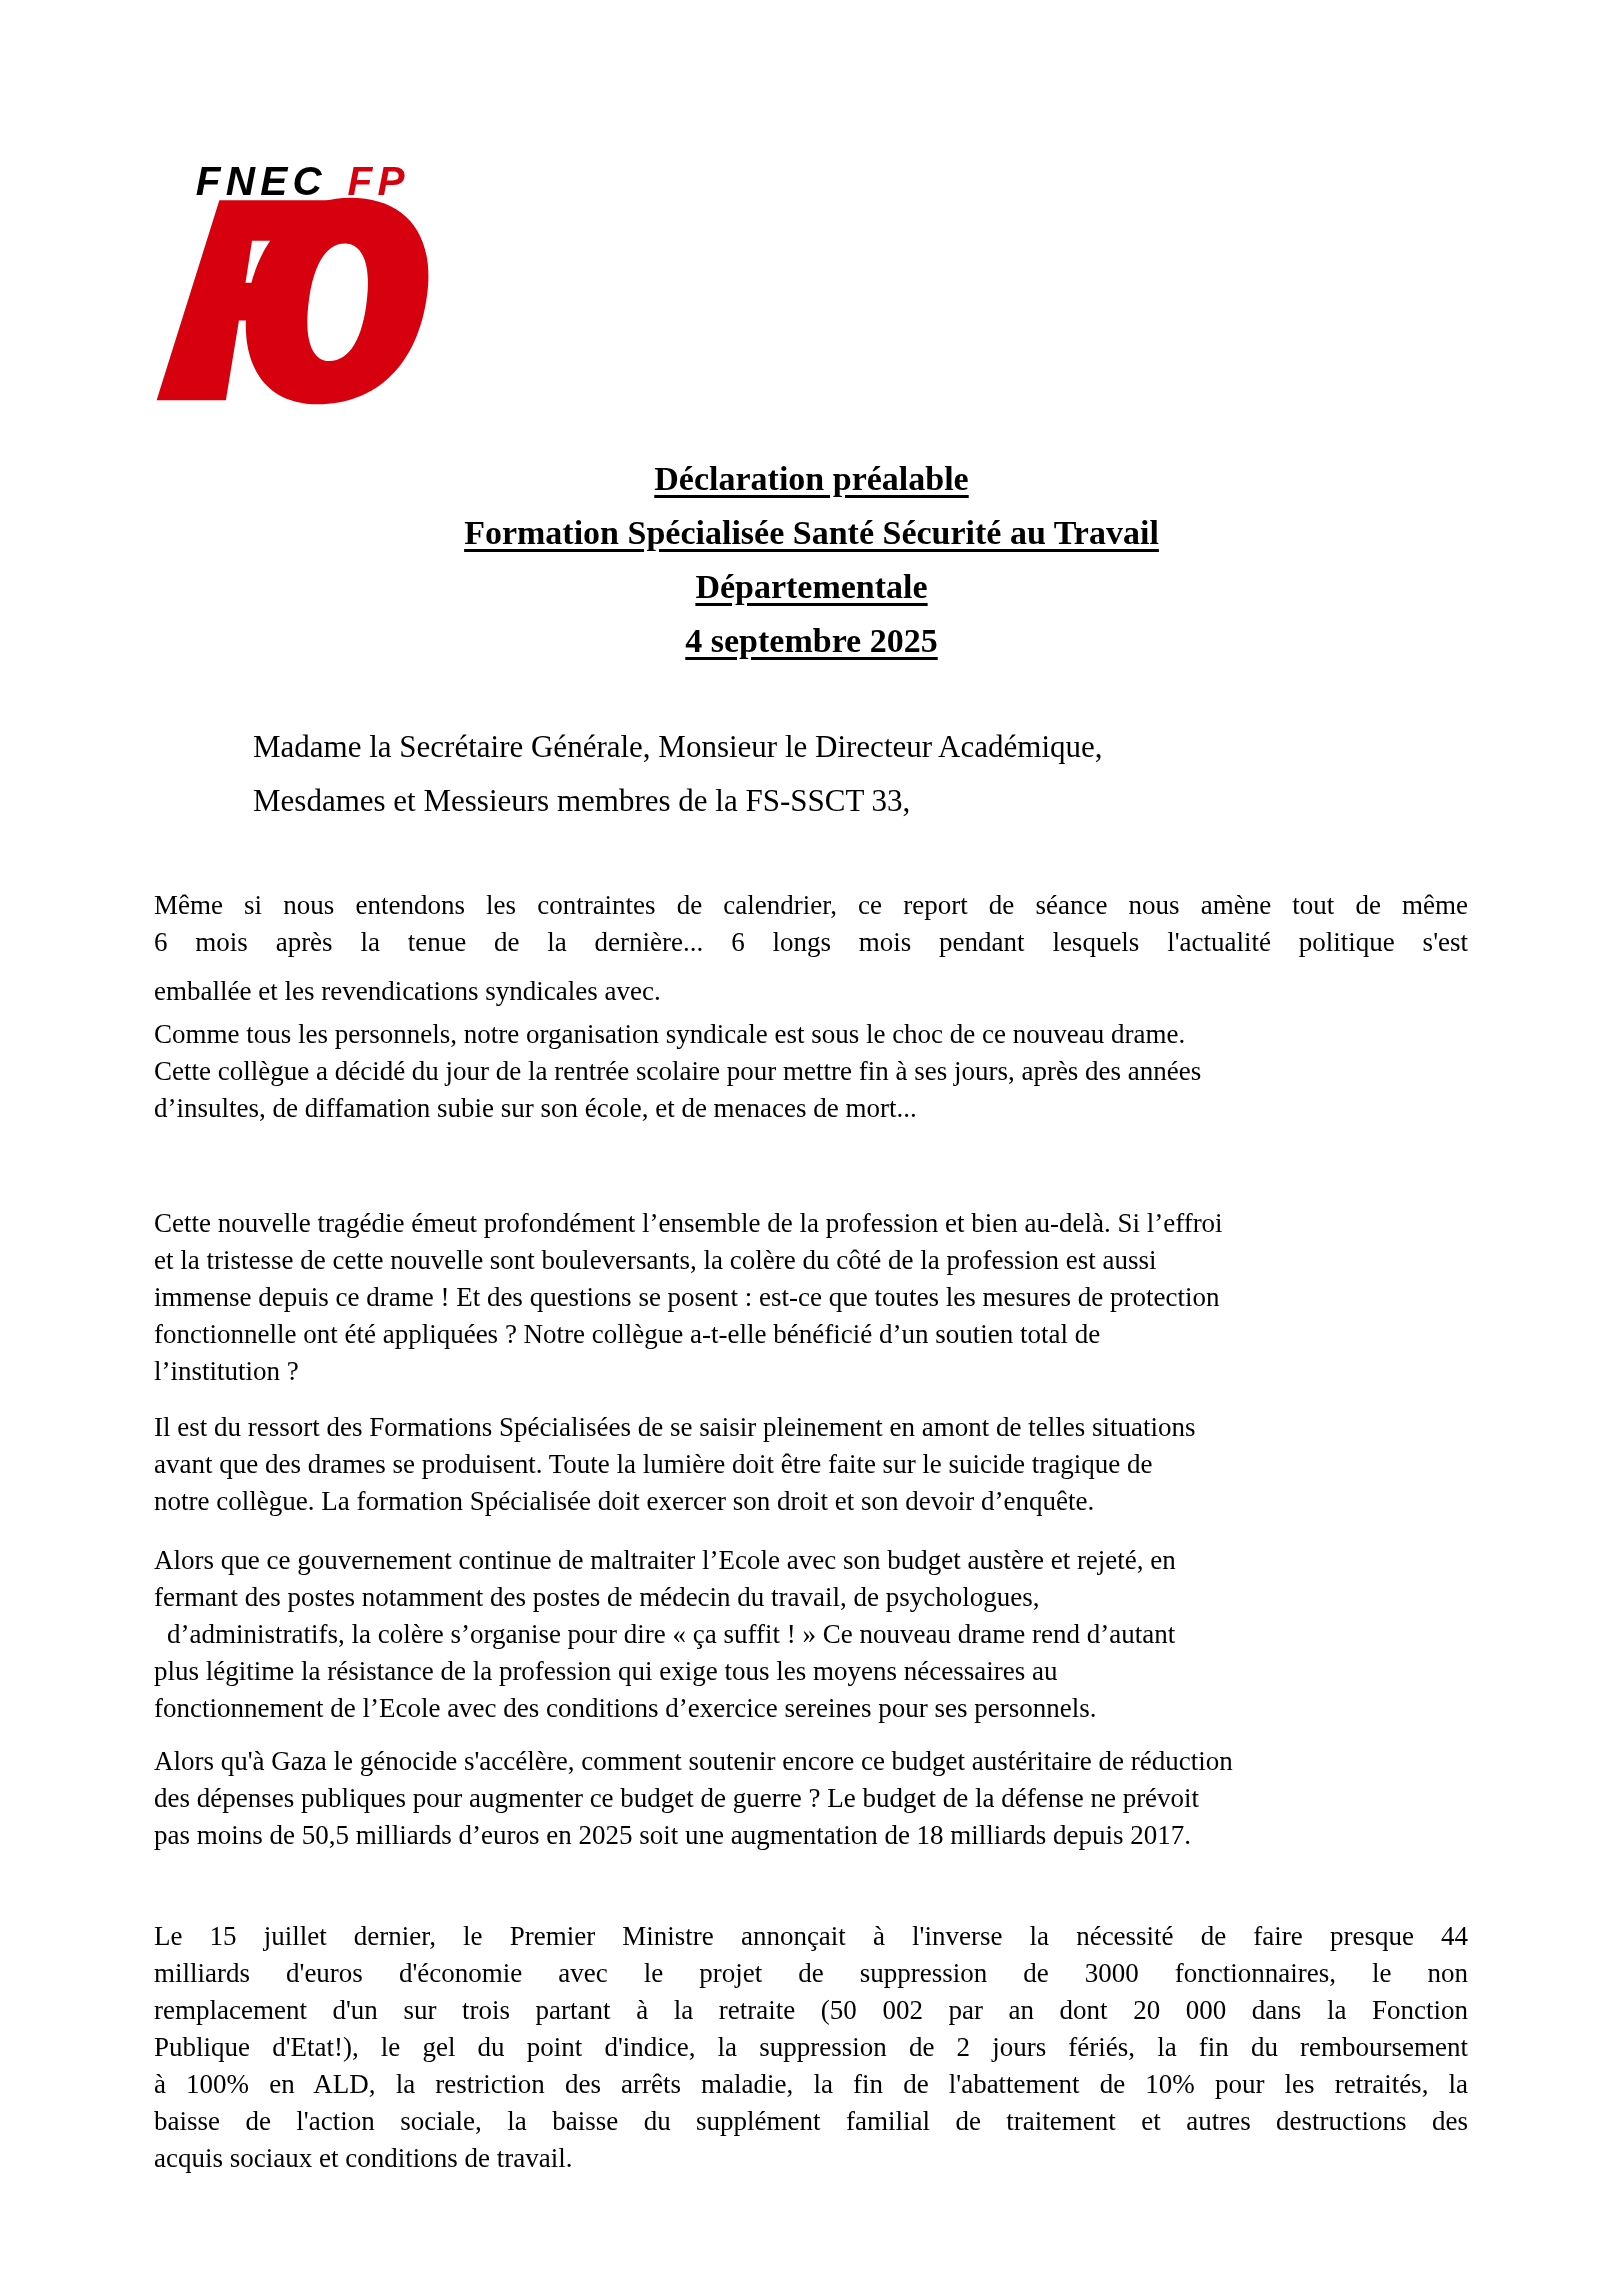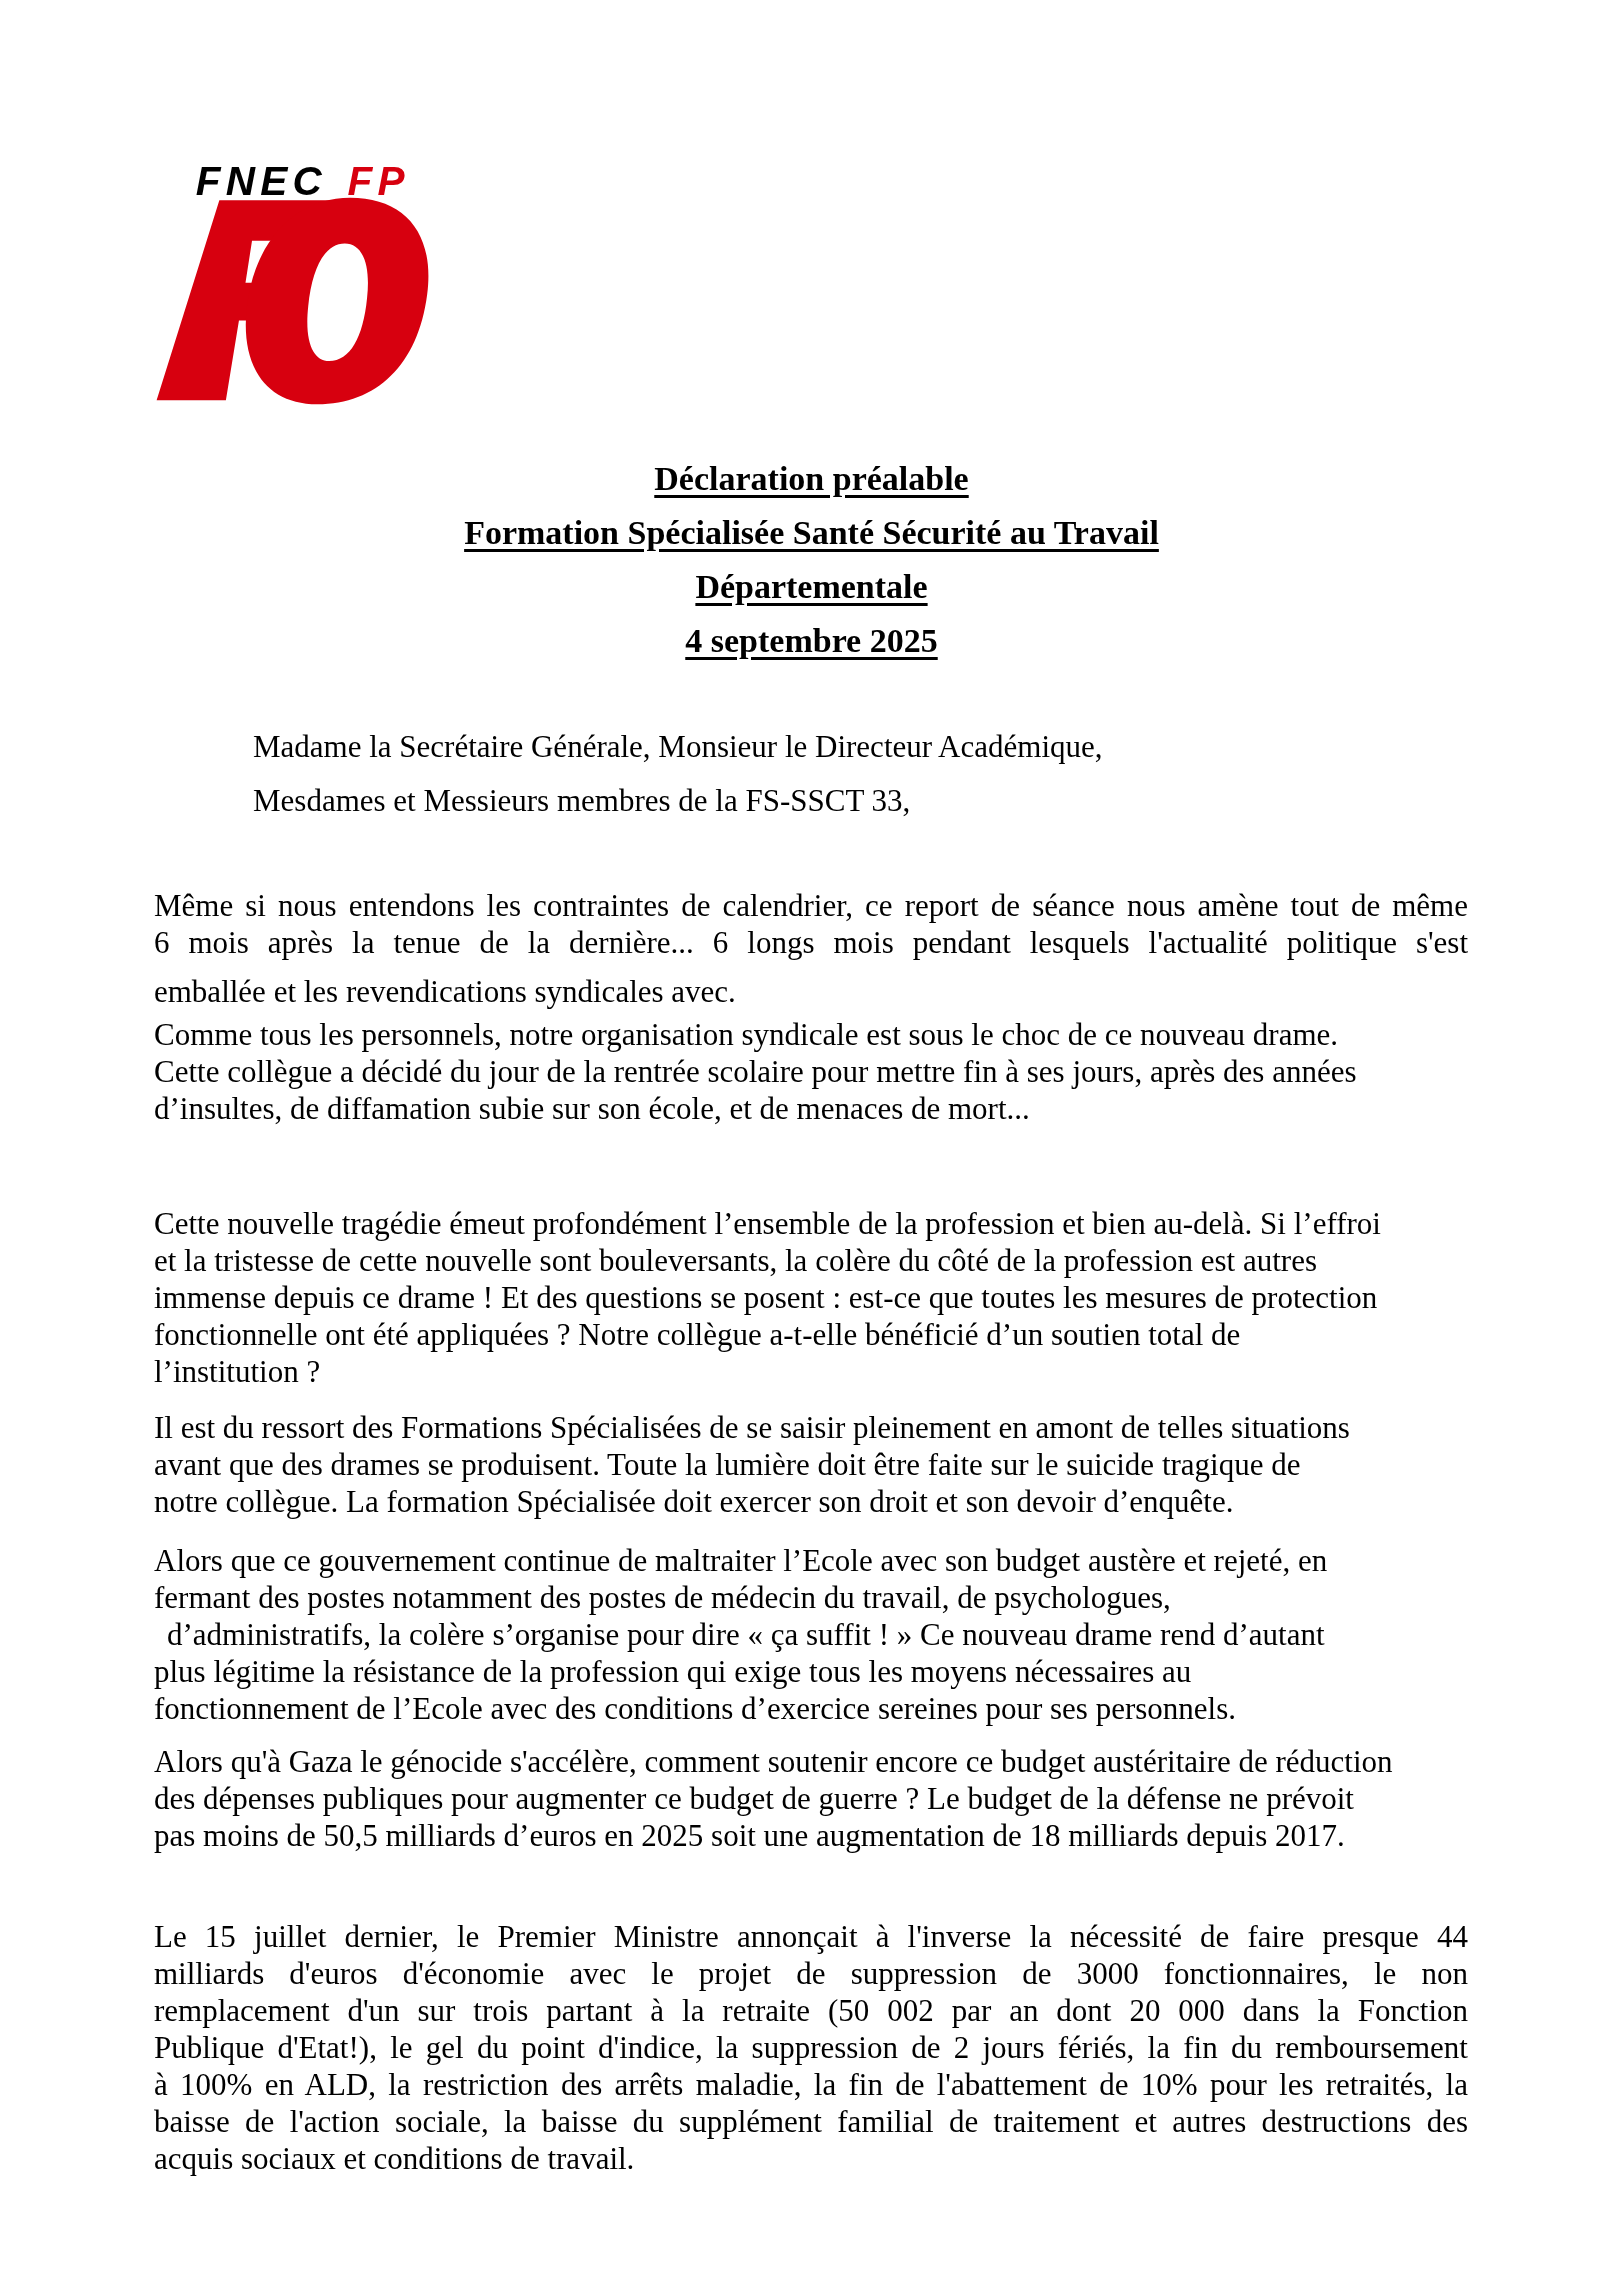--- a/index.html
+++ b/index.html
@@ -15,21 +15,21 @@
   
   .titles { position: absolute; left: 0; top: 452px; width: 1623px; text-align: center; }
   .title-line { font-weight: bold; font-size: 34px; line-height: 54px; text-decoration: underline;
                 text-decoration-thickness: 2.6px; text-underline-offset: 4.6px; margin: 0; }
 
   
   .salutation { position: absolute; left: 253px; top: 720px; font-size: 31px; line-height: 54px; }
   .salutation p { margin: 0; }
 
   
-  .body { position: absolute; left: 154px; width: 1314px; font-size: 31px; line-height: 37px; }
+  .body { position: absolute; left: 154px; width: 1314px; font-size: 27px; line-height: 37px; }
   .line { display: block; white-space: nowrap; }
   .jline { display: block; text-align: justify; text-align-last: justify; white-space: normal; }
   .lastline { display: block; text-align: left; }
 </style>
 </head>
 <body>
 
 <div class="page">
 
   <div class="logo">
@@ -63,21 +63,21 @@
   </div>
 
   <div class="body" style="top:1016px;">
     <span class="line" style="display: block;">Comme tous les personnels, notre organisation syndicale est sous le choc de ce nouveau drame.</span>
     <span class="line" style="display: block;">Cette collègue a décidé du jour de la rentrée scolaire pour mettre fin à ses jours, après des années</span>
     <span class="line" style="display: block;">d’insultes, de diffamation subie sur son école, et de menaces de mort...</span>
   </div>
 
   <div class="body" style="top:1205px;">
     <span class="line" style="display: block;">Cette nouvelle tragédie émeut profondément l’ensemble de la profession et bien au-delà. Si l’effroi</span>
-    <span class="line" style="display: block;">et la tristesse de cette nouvelle sont bouleversants, la colère du côté de la profession est autres</span>
+    <span class="line" style="display: block;">et la tristesse de cette nouvelle sont bouleversants, la colère du côté de la profession est aussi</span>
     <span class="line" style="display: block;">immense depuis ce drame ! Et des questions se posent : est-ce que toutes les mesures de protection</span>
     <span class="line" style="display: block;">fonctionnelle ont été appliquées ? Notre collègue a-t-elle bénéficié d’un soutien total de</span>
     <span class="line" style="display: block;">l’institution ?</span>
   </div>
 
   <div class="body" style="top:1409px;">
     <span class="line" style="display: block;">Il est du ressort des Formations Spécialisées de se saisir pleinement en amont de telles situations</span>
     <span class="line" style="display: block;">avant que des drames se produisent. Toute la lumière doit être faite sur le suicide tragique de</span>
     <span class="line" style="display: block;">notre collègue. La formation Spécialisée doit exercer son droit et son devoir d’enquête.</span>
   </div>

